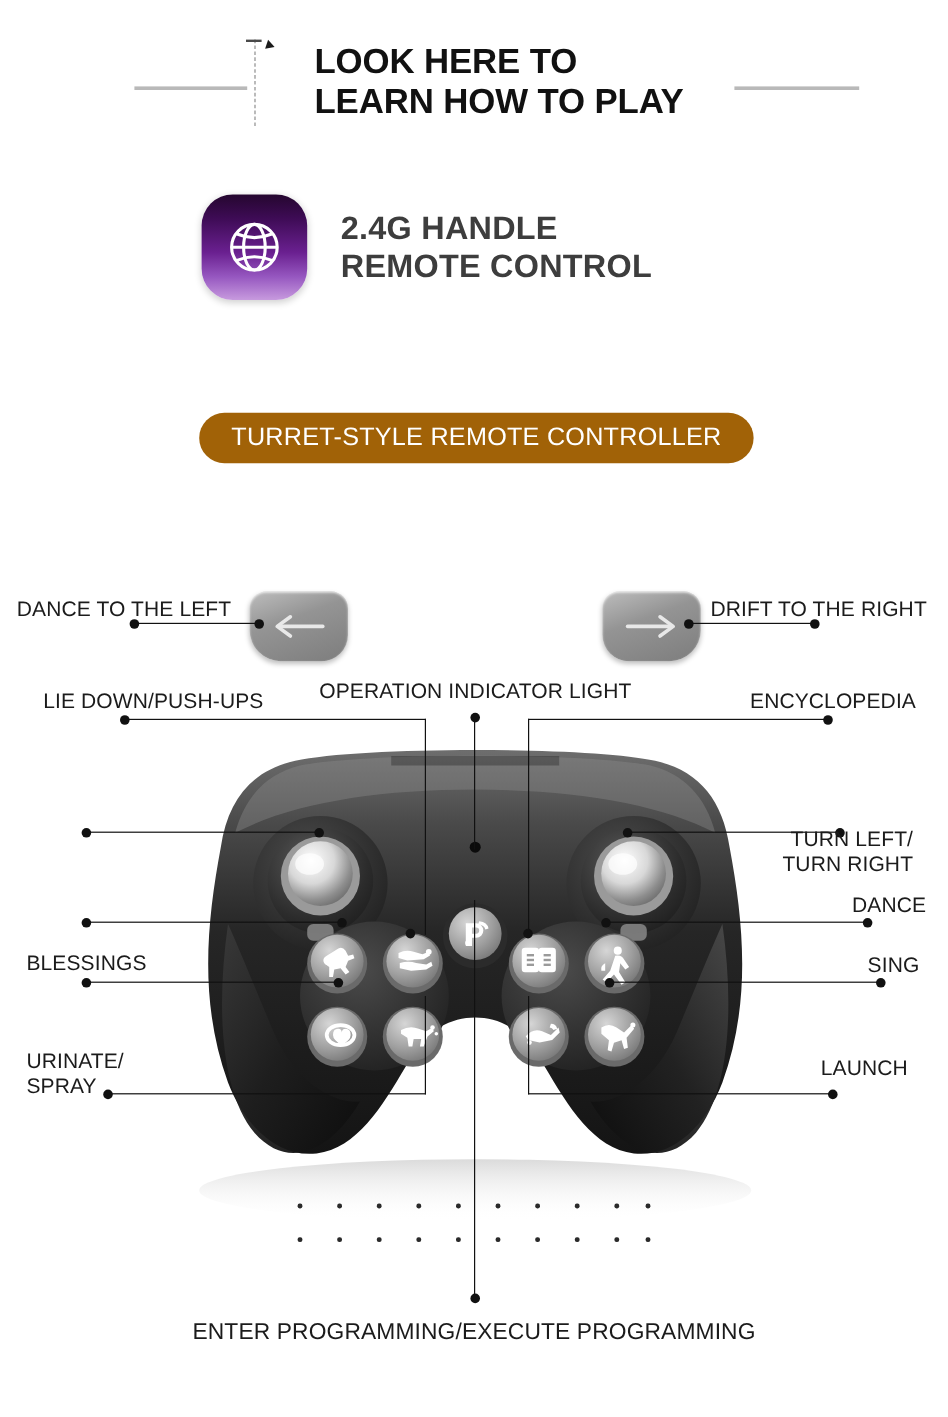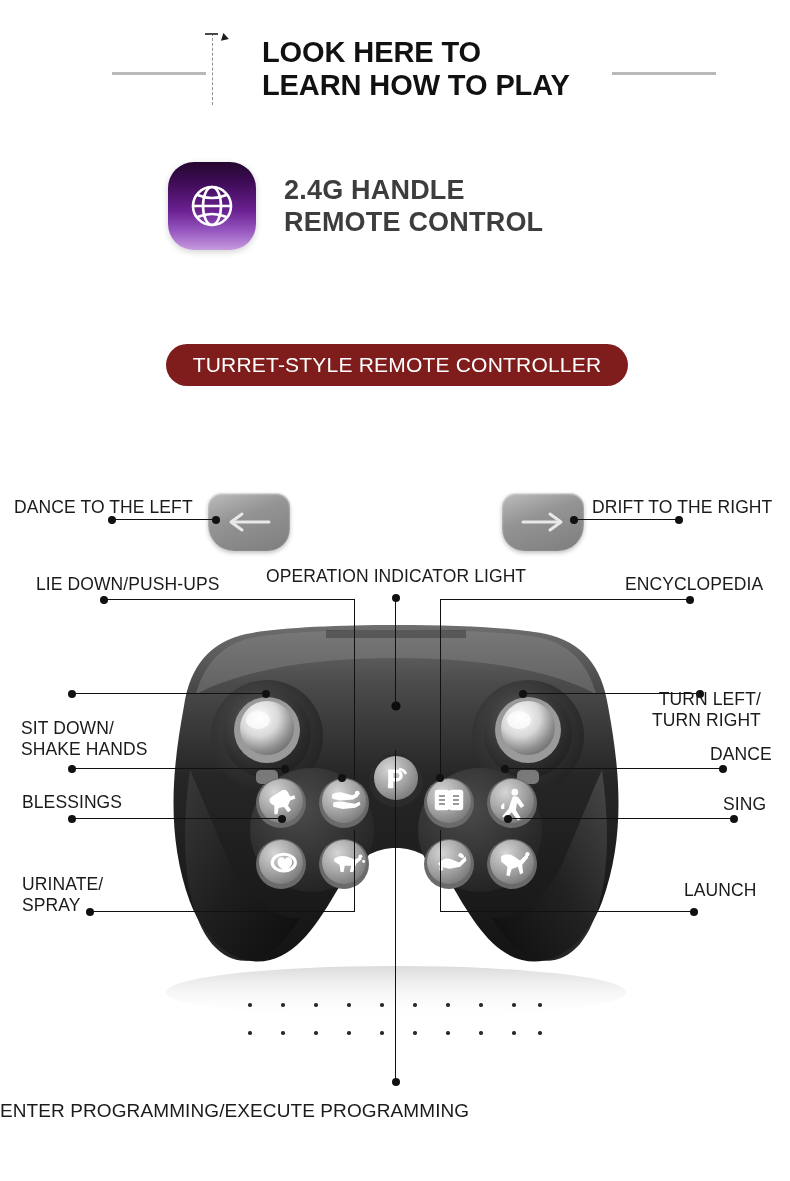--- a/index.html
+++ b/index.html
@@ -35,21 +35,21 @@
   .brand-icon{width:88px; height:88px; border-radius:26px; flex:0 0 auto;
         background:linear-gradient(180deg,#25072f 0%, #3d0b54 22%, #6a2090 55%, #9657c0 78%, #c79ade 100%);
         display:flex; align-items:center; justify-content:center;
         box-shadow:0 2px 6px rgba(0,0,0,.18);}
   .brand-text{margin-left:28px; font-size:27px; font-weight:700; line-height:32px;
               color:#3d3d3d; letter-spacing:.2px;}
   .brand-text div{white-space:nowrap;}
 
   
   .pill{position:absolute; left:166px; top:344px; width:462px; height:42px;
-        border-radius:21px; background:#7f1d1d;
+        border-radius:21px; background:#a16207;
         display:flex; align-items:center; justify-content:center;
         color:#fff; font-size:21px; letter-spacing:.2px; white-space:nowrap;}
 
   
   .stage{position:absolute; left:0; top:430px; width:790px; height:620px;}
 
   
   .shoulder{position:absolute; width:82px; height:58px;
             background:linear-gradient(160deg,#bdbdbd 0%, #949494 40%, #7d7d7d 100%);
             box-shadow:inset 0 1px 2px rgba(255,255,255,.75), 0 2px 4px rgba(0,0,0,.25);}
@@ -64,21 +64,21 @@
   
   .lead{position:absolute; background:#111;}
   .lead.h{height:1.4px;}
   .lead.v{width:1.4px;}
   .dot{position:absolute; width:8px; height:8px; border-radius:50%; background:#111;}
 
   .lbl{position:absolute; font-size:17.5px; line-height:21px; color:#1b1b1b;
        letter-spacing:.1px; white-space:nowrap;}
   .lbl.r{text-align:right;}
 
-  .bottom-lbl{position:absolute; left:0; width:790px; text-align:left;
+  .bottom-lbl{position:absolute; left:0; width:790px; text-align:center;
               top:1100px; font-size:19px; color:#1b1b1b; letter-spacing:.1px;}
 
   .dotrow{position:absolute; height:4px;}
   .dotrow i{position:absolute; width:3.5px; height:3.5px; border-radius:50%;
             background:#2a2a2a; top:0;}
 </style>
 </head>
 <body>
 
 <div class="page">
@@ -428,24 +428,20 @@
   <div class="lbl" style="left:625px; top:574px;">
     <span>ENCYCLOPEDIA</span>
   </div>
 
 
   <div class="lbl r" style="left:652px; top:660px;margin-top:29px;">
     <div>TURN LEFT/</div>
     <div>TURN RIGHT</div>
   </div>
 
-  <div class="lbl" style="left:21px; top:718px;">
-    <div>SIT DOWN/</div>
-    <div>SHAKE HANDS</div>
-  </div>
 
   <div class="lbl" style="left:710px; top:744px;">
     <span>DANCE</span>
   </div>
 
   <div class="lbl" style="left:22px; top:792px;">
     <span>BLESSINGS</span>
   </div>
 
   <div class="lbl" style="left:723px; top:794px;">

